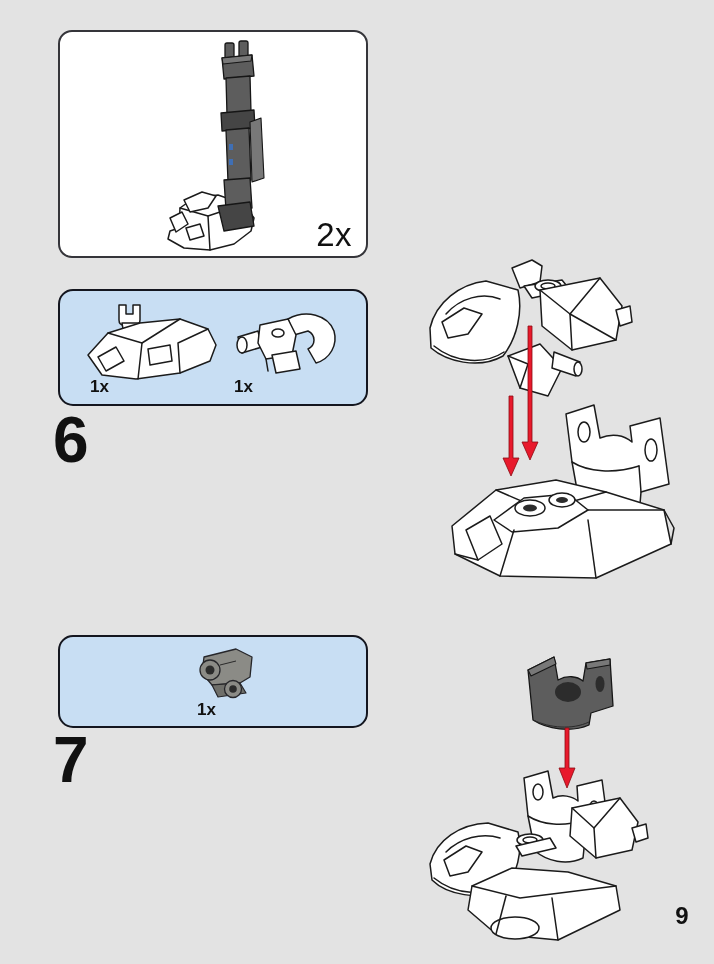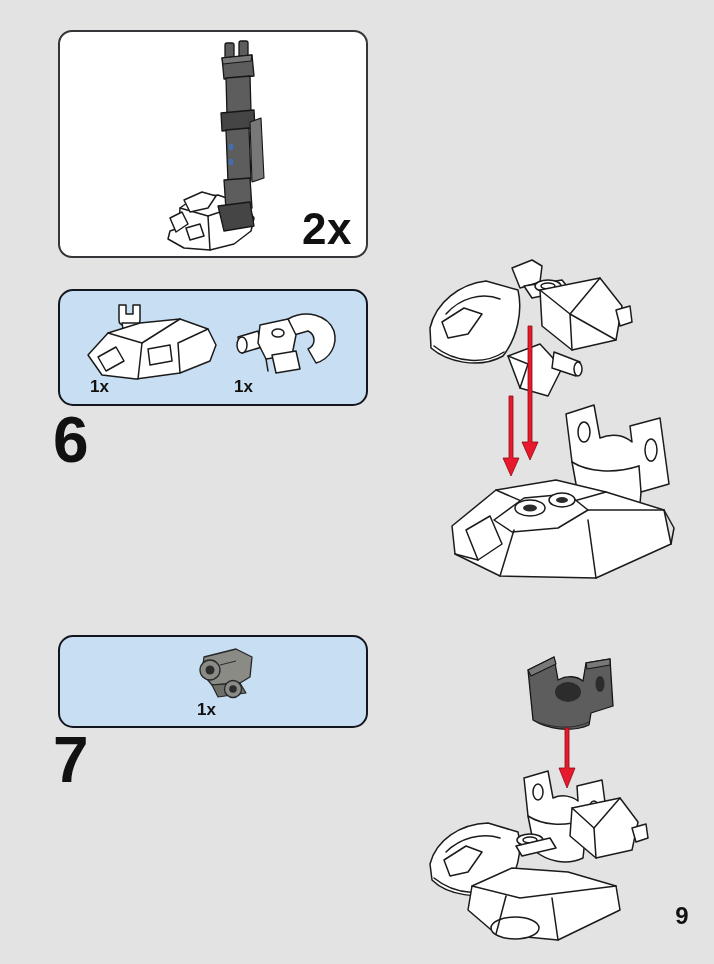--- a/index.html
+++ b/index.html
@@ -19,21 +19,21 @@
   
   .preview-box {
     left:58px; top:30px; width:310px; height:228px;
     background:var(--box-bg,#fff);
     border:2px solid var(--box-border,#35353a);
     border-radius:14px;
     box-sizing:border-box;
   }
   .qty-big {
     position:absolute; right:14px; bottom:2px;
-    font-size:44px; font-weight:bold; letter-spacing:0.5px;
+    font-size:33px; font-weight:normal; letter-spacing:0.5px;
     color:var(--text,#111);
   }
 
   
   .callout {
     background:var(--callout-bg,#c8def3);
     border:2px solid var(--callout-border,#14161f);
     border-radius:15px;
     box-sizing:border-box;
     padding-left:45px;

